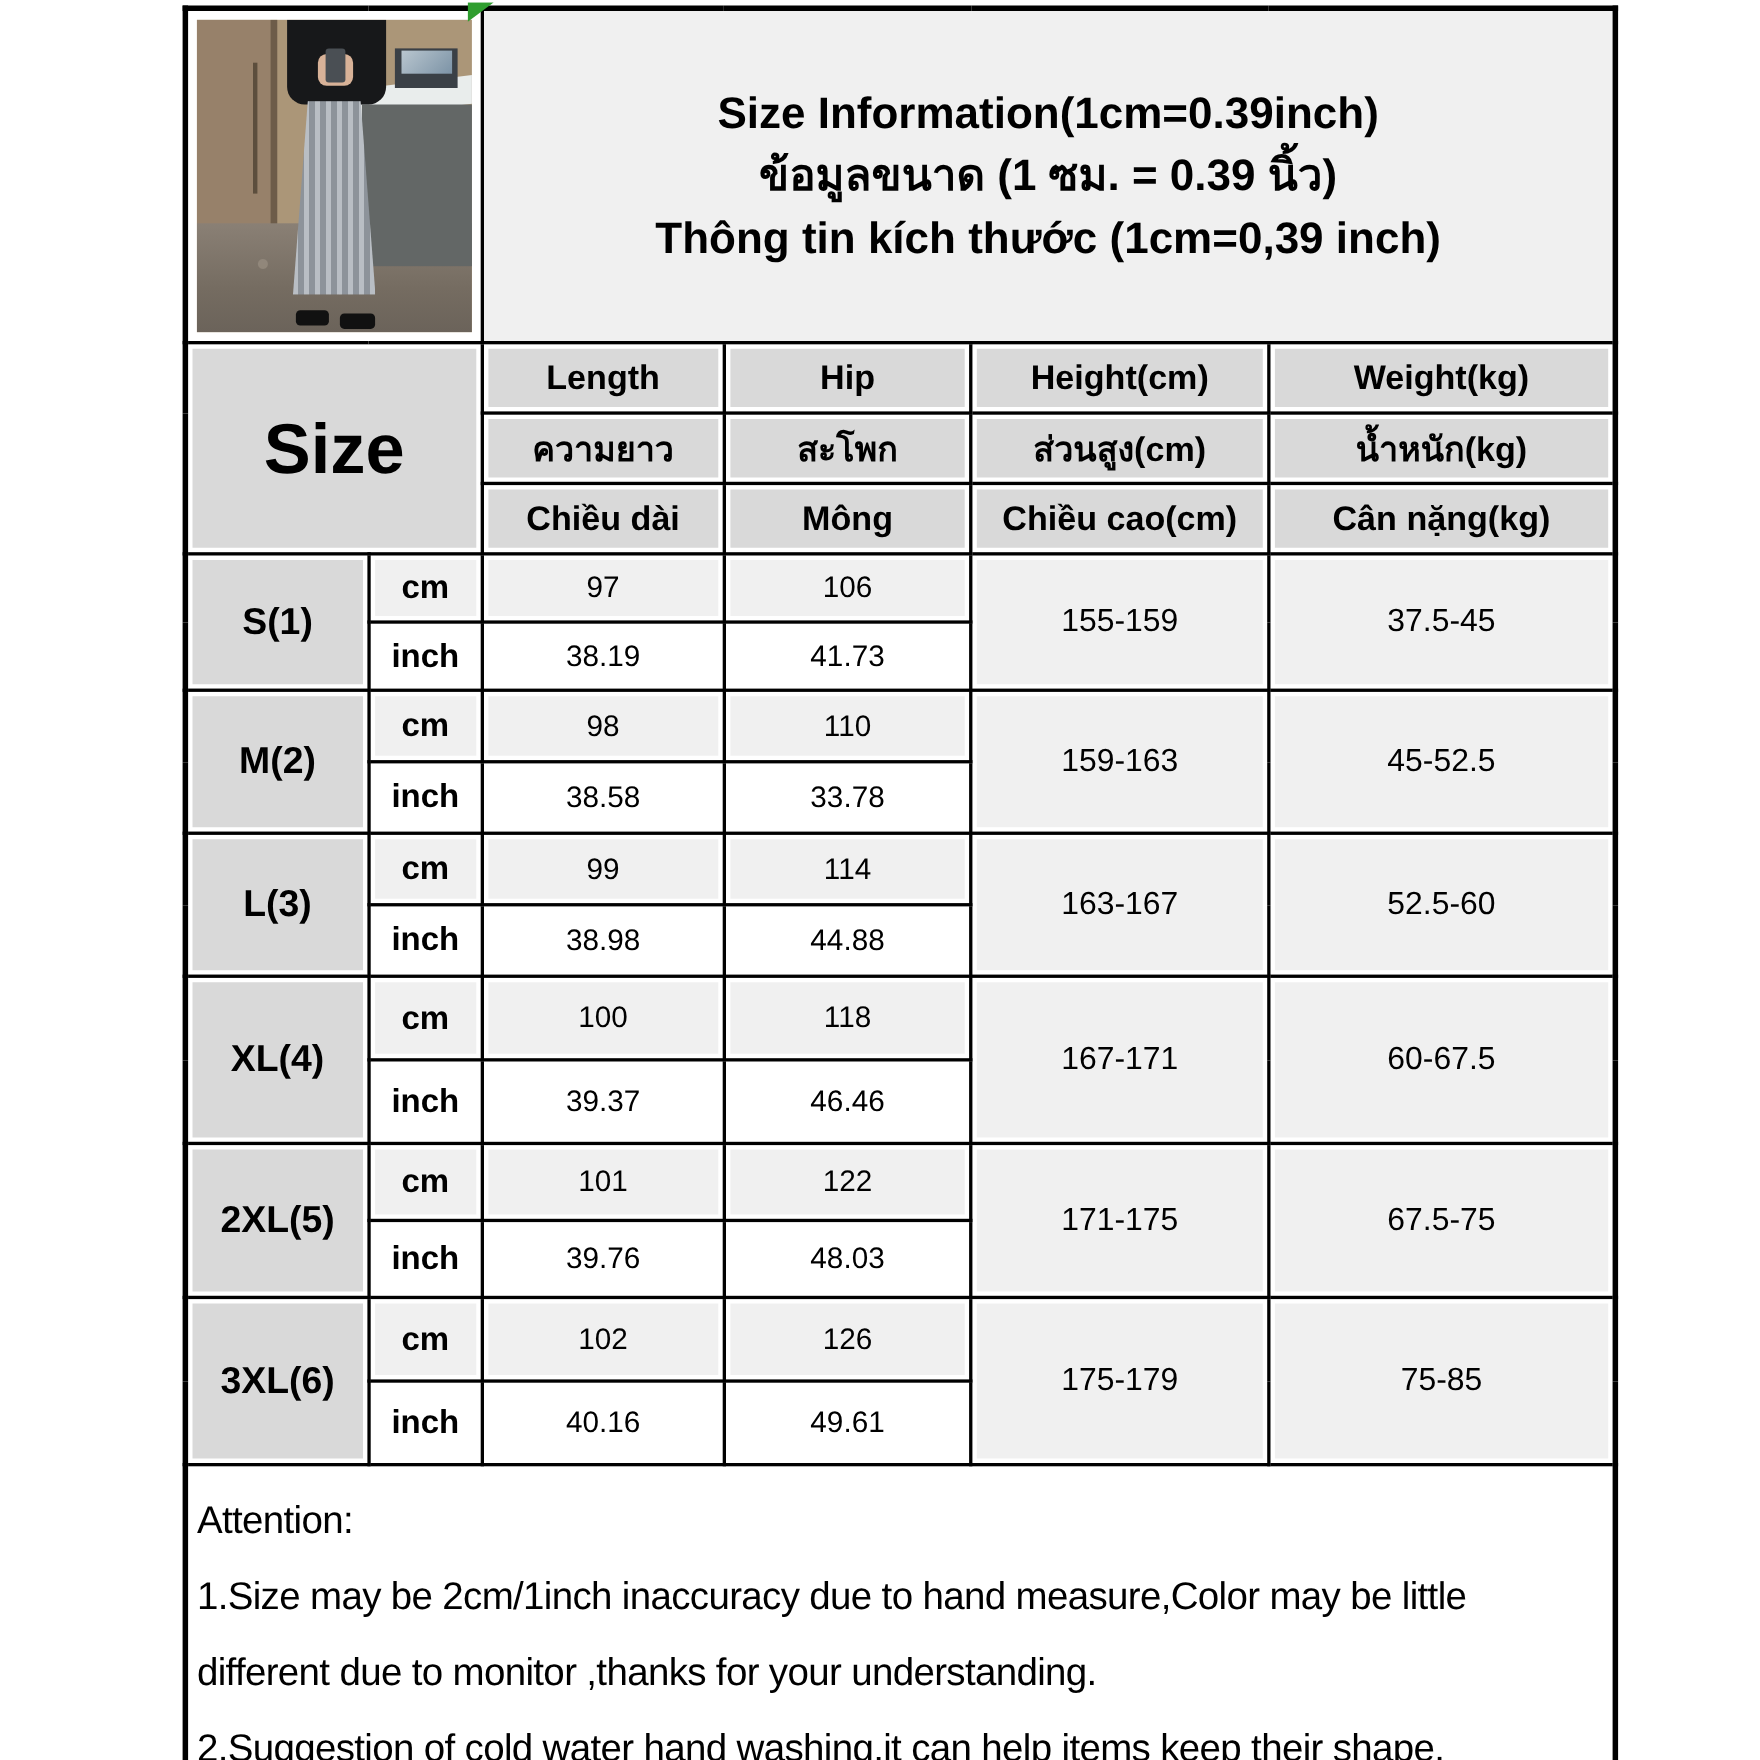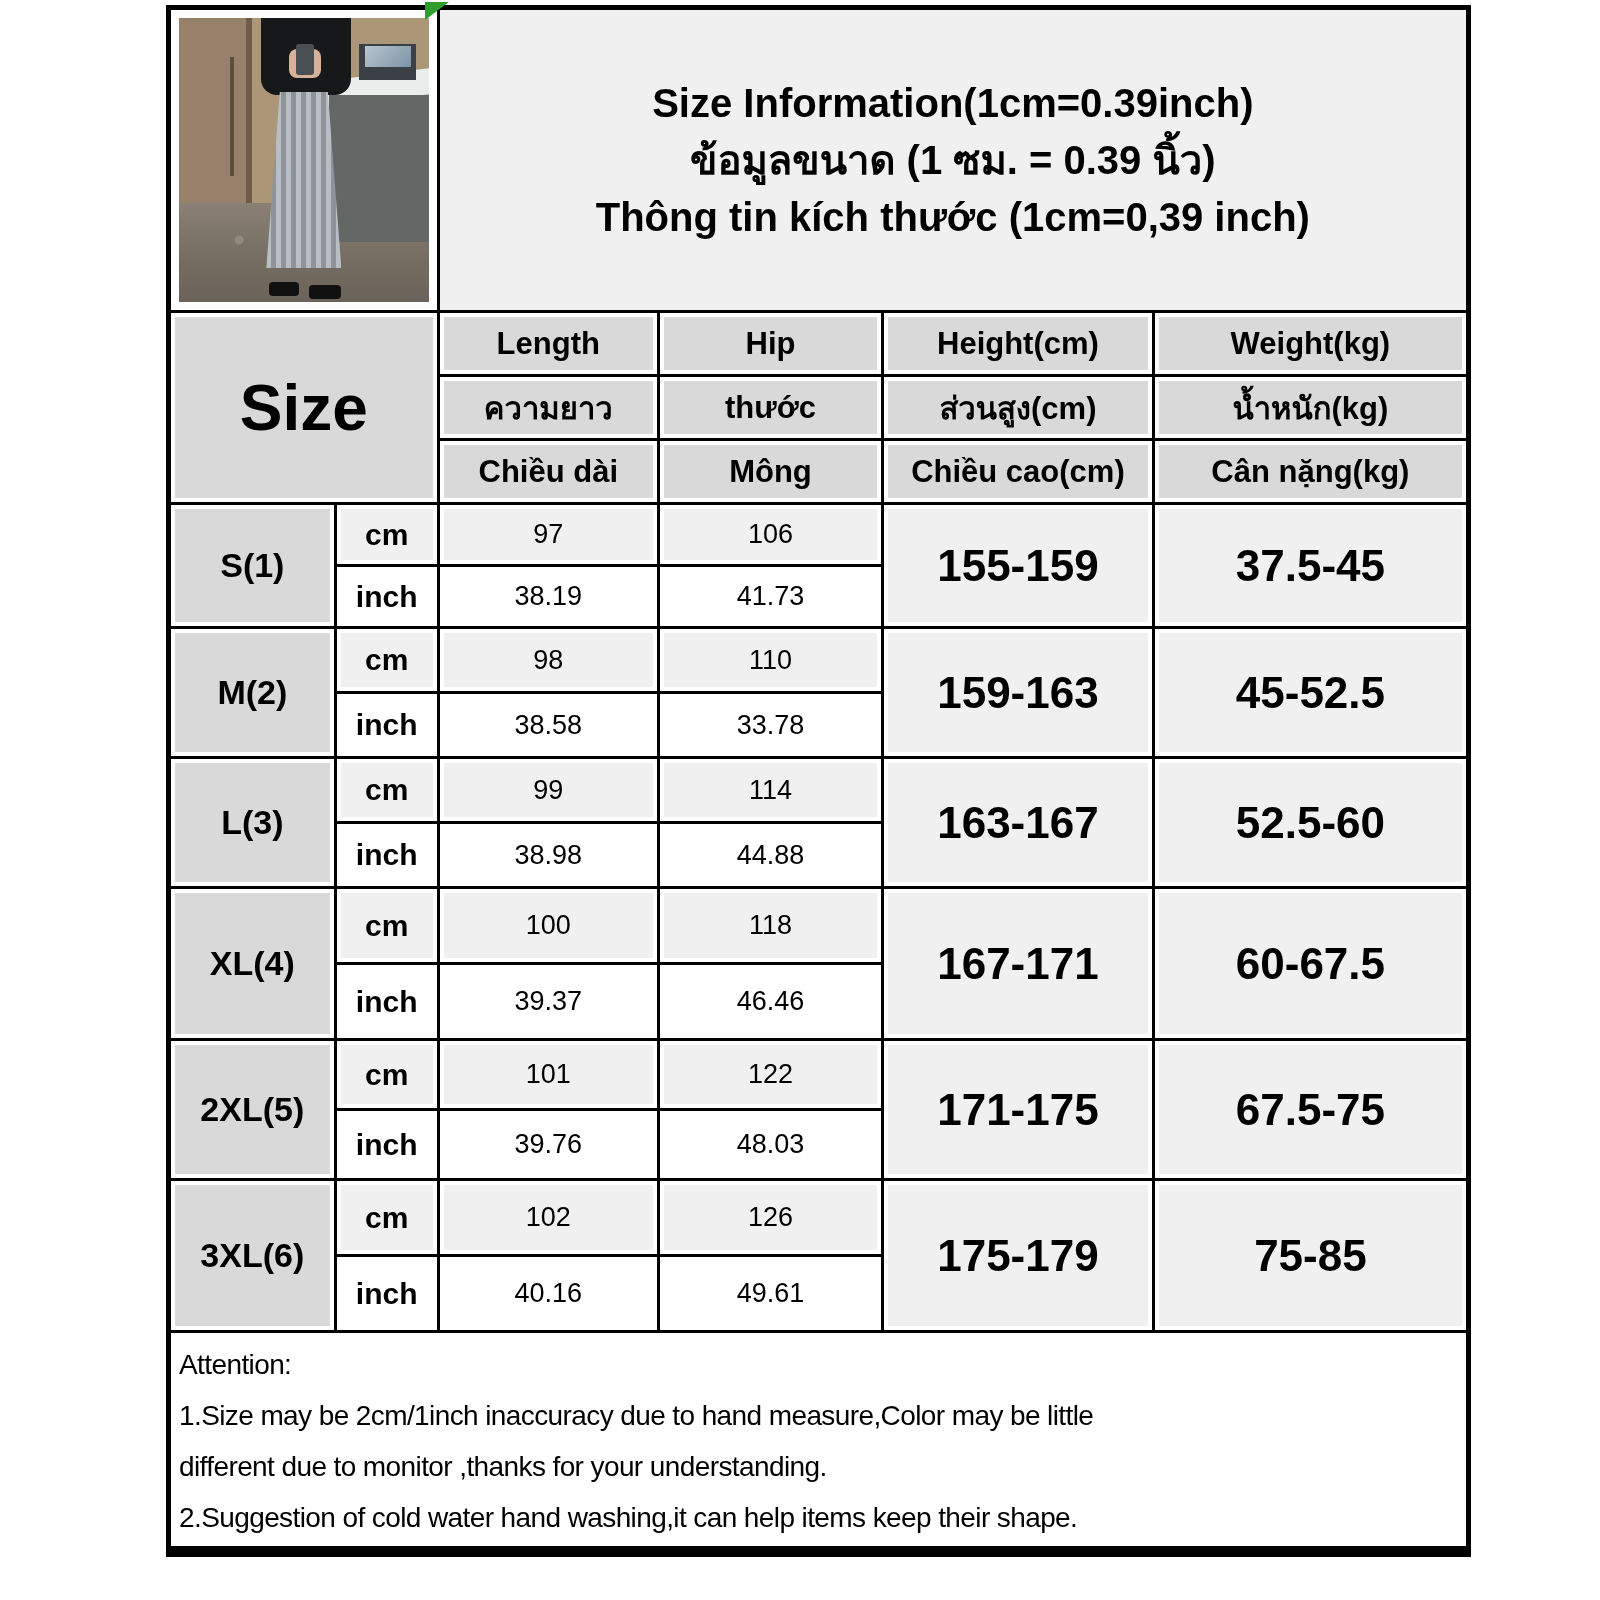--- a/index.html
+++ b/index.html
@@ -37,33 +37,34 @@
   .fill-light{background:#f0f0f0;box-shadow:inset 0 0 0 4px #fff;}
   .fill-title{background:#f0f0f0;}
   .fill-white{background:#fff;}
   
   .title-cell{font-weight:bold;font-size:40px;line-height:57px;}
   .big-size{font-weight:bold;font-size:64px;}
   .col-head{font-weight:bold;font-size:31px;}
   .size-label{font-weight:bold;font-size:34px;}
   .unit-label{font-weight:bold;font-size:30px;}
   .val{font-size:27px;font-weight:normal;}
-  .range{font-size:44px;font-weight:bold;}
+  .range{font-size:29px;font-weight:normal;}
   
   .attention-cell{
     text-align:left;
     vertical-align:top;
     background:#fff;
     padding:6px 8px 0 8px;
   }
   .attention-cell .att-line{
-    font-size:28px;
+    font-size:35px;
     line-height:51px;
     letter-spacing:-0.6px;
     white-space:nowrap;
+    margin-top:18px;
   }
   
   .corner-flag{
     position:absolute;
     left:425px;top:2px;
     width:24px;height:18px;
     background:#2f9e2f;
     clip-path:polygon(0 0,100% 0,0 100%);
   }
   
@@ -139,21 +140,21 @@
 
   <tr style="height:64px" class="group-start">
     <td colspan="2" rowspan="3" class="fill-mid big-size">Size</td>
     <td class="fill-mid col-head">Length</td>
     <td class="fill-mid col-head">Hip</td>
     <td class="fill-mid col-head">Height(cm)</td>
     <td class="fill-mid col-head">Weight(kg)</td>
   </tr>
   <tr style="height:64px">
     <td class="fill-mid col-head">ความยาว</td>
-    <td class="fill-mid col-head">thước</td>
+    <td class="fill-mid col-head">สะโพก</td>
     <td class="fill-mid col-head">ส่วนสูง(cm)</td>
     <td class="fill-mid col-head">น้ำหนัก(kg)</td>
   </tr>
   <tr style="height:64px">
     <td class="fill-mid col-head">Chiều dài</td>
     <td class="fill-mid col-head">Mông</td>
     <td class="fill-mid col-head">Chiều cao(cm)</td>
     <td class="fill-mid col-head">Cân nặng(kg)</td>
   </tr>
 

